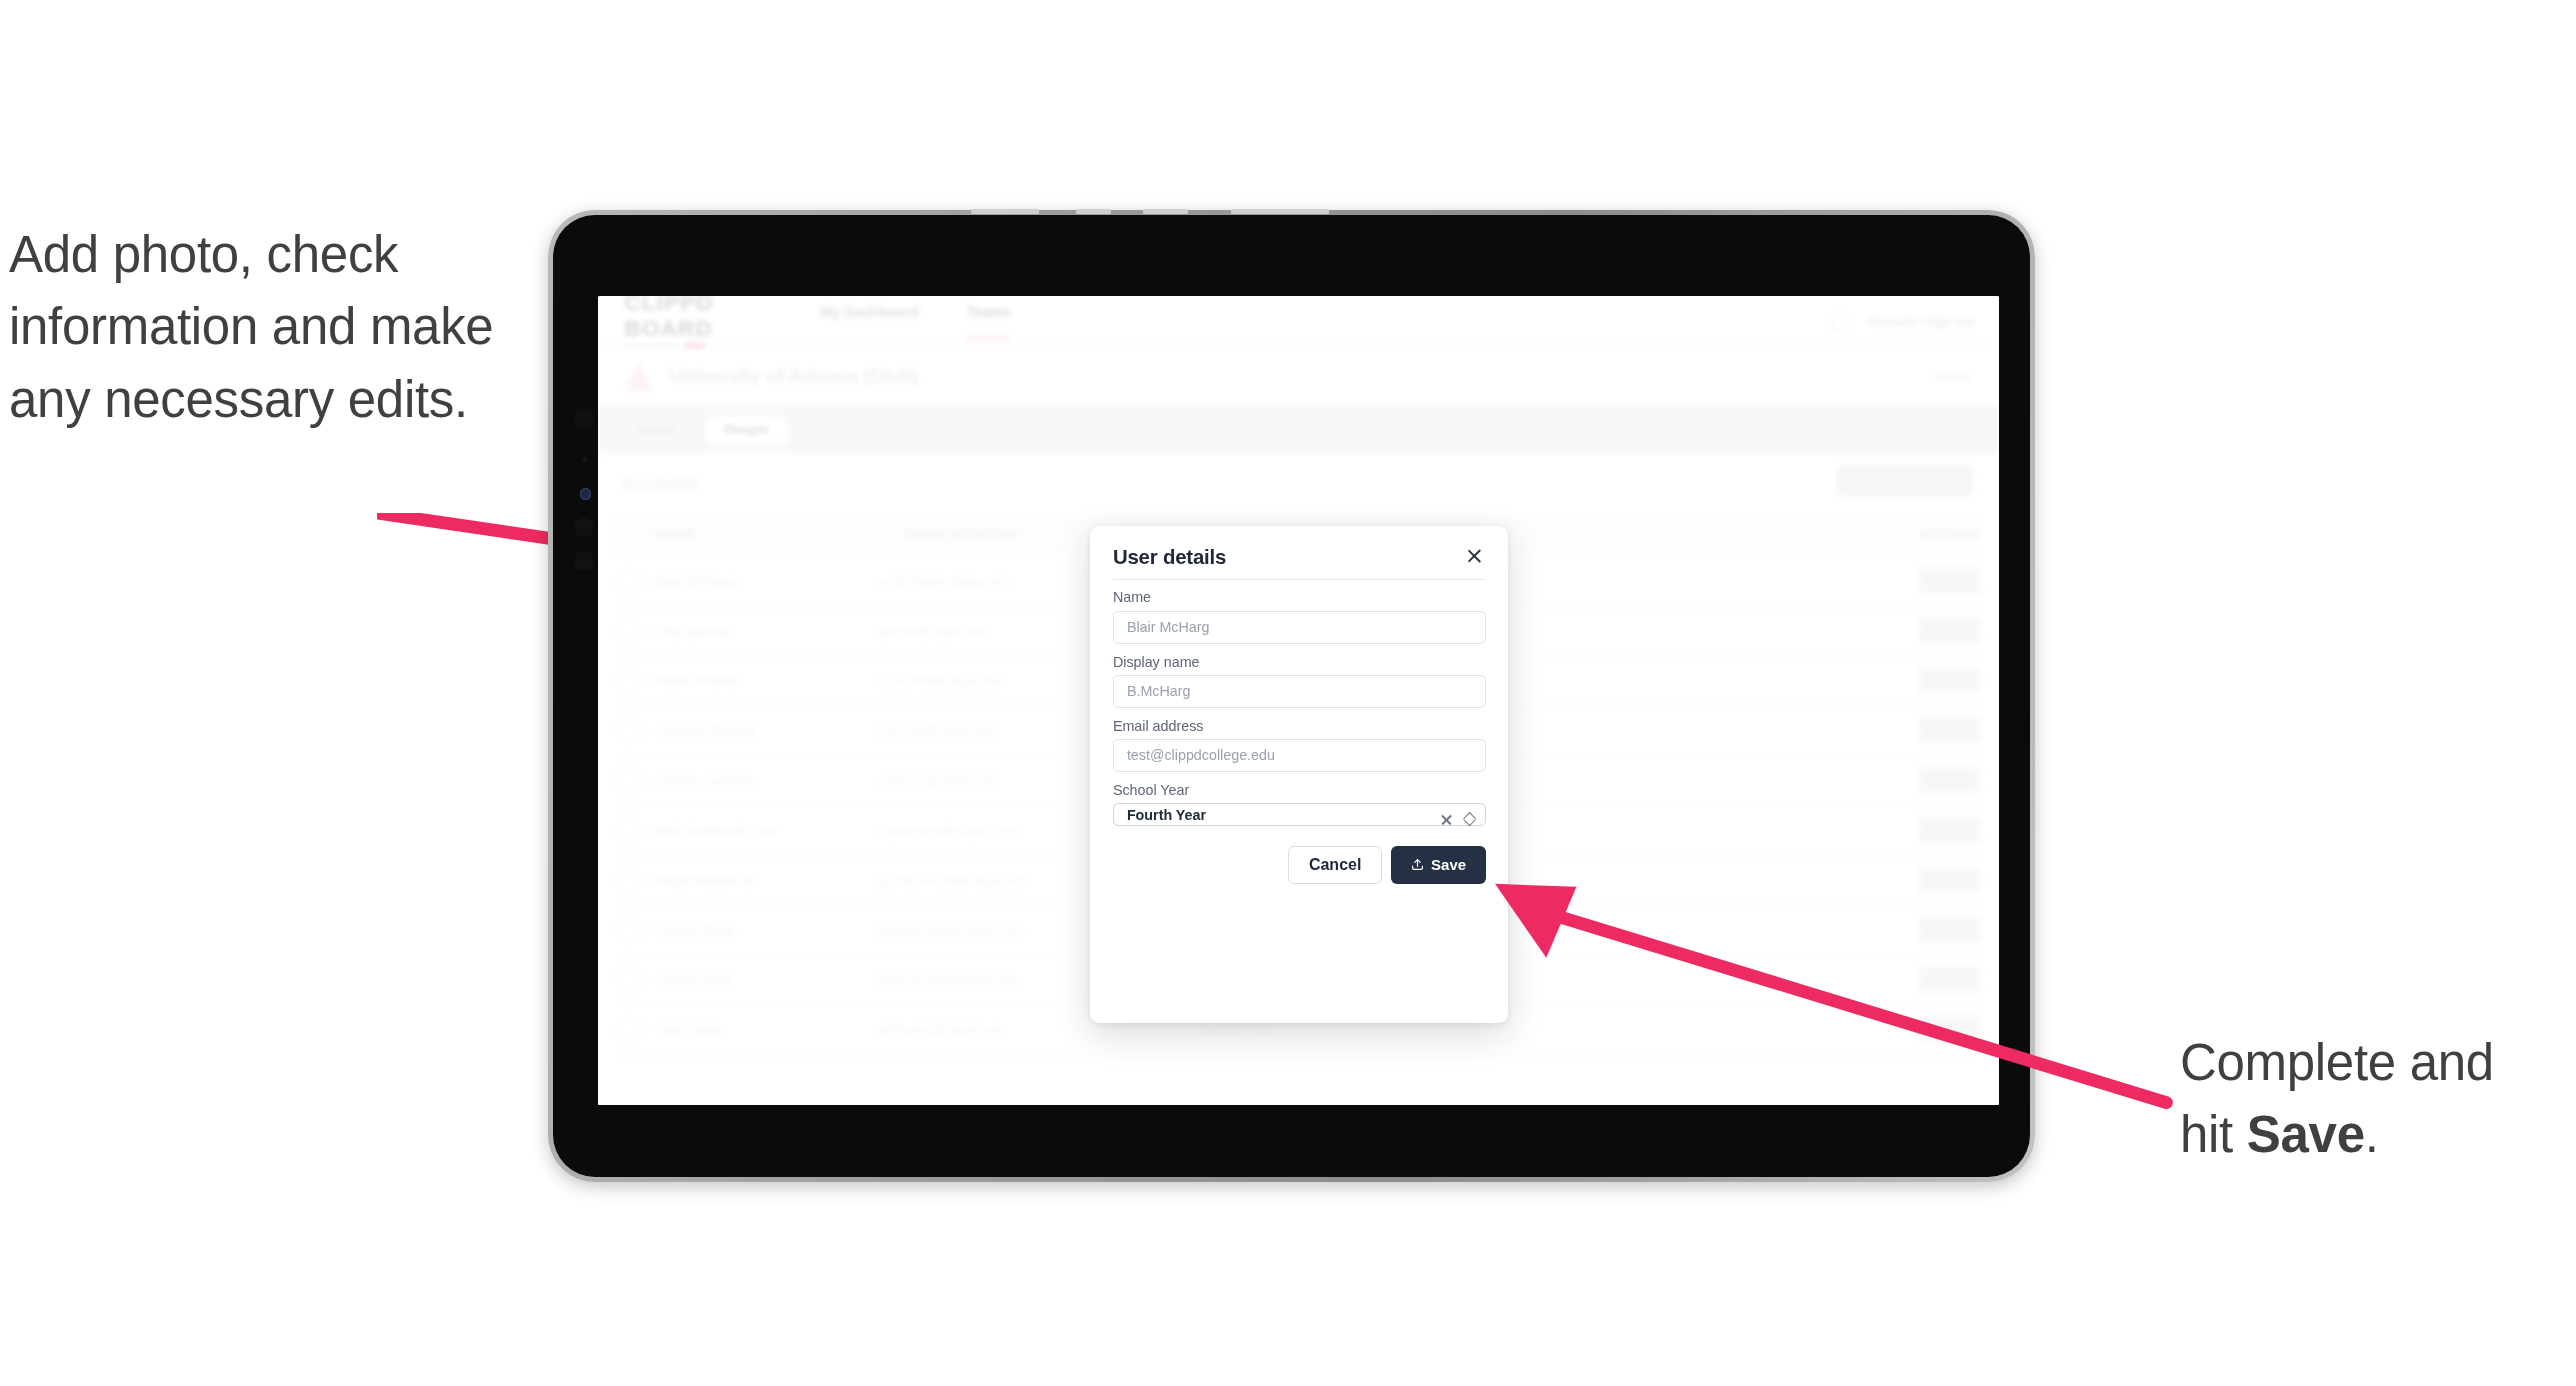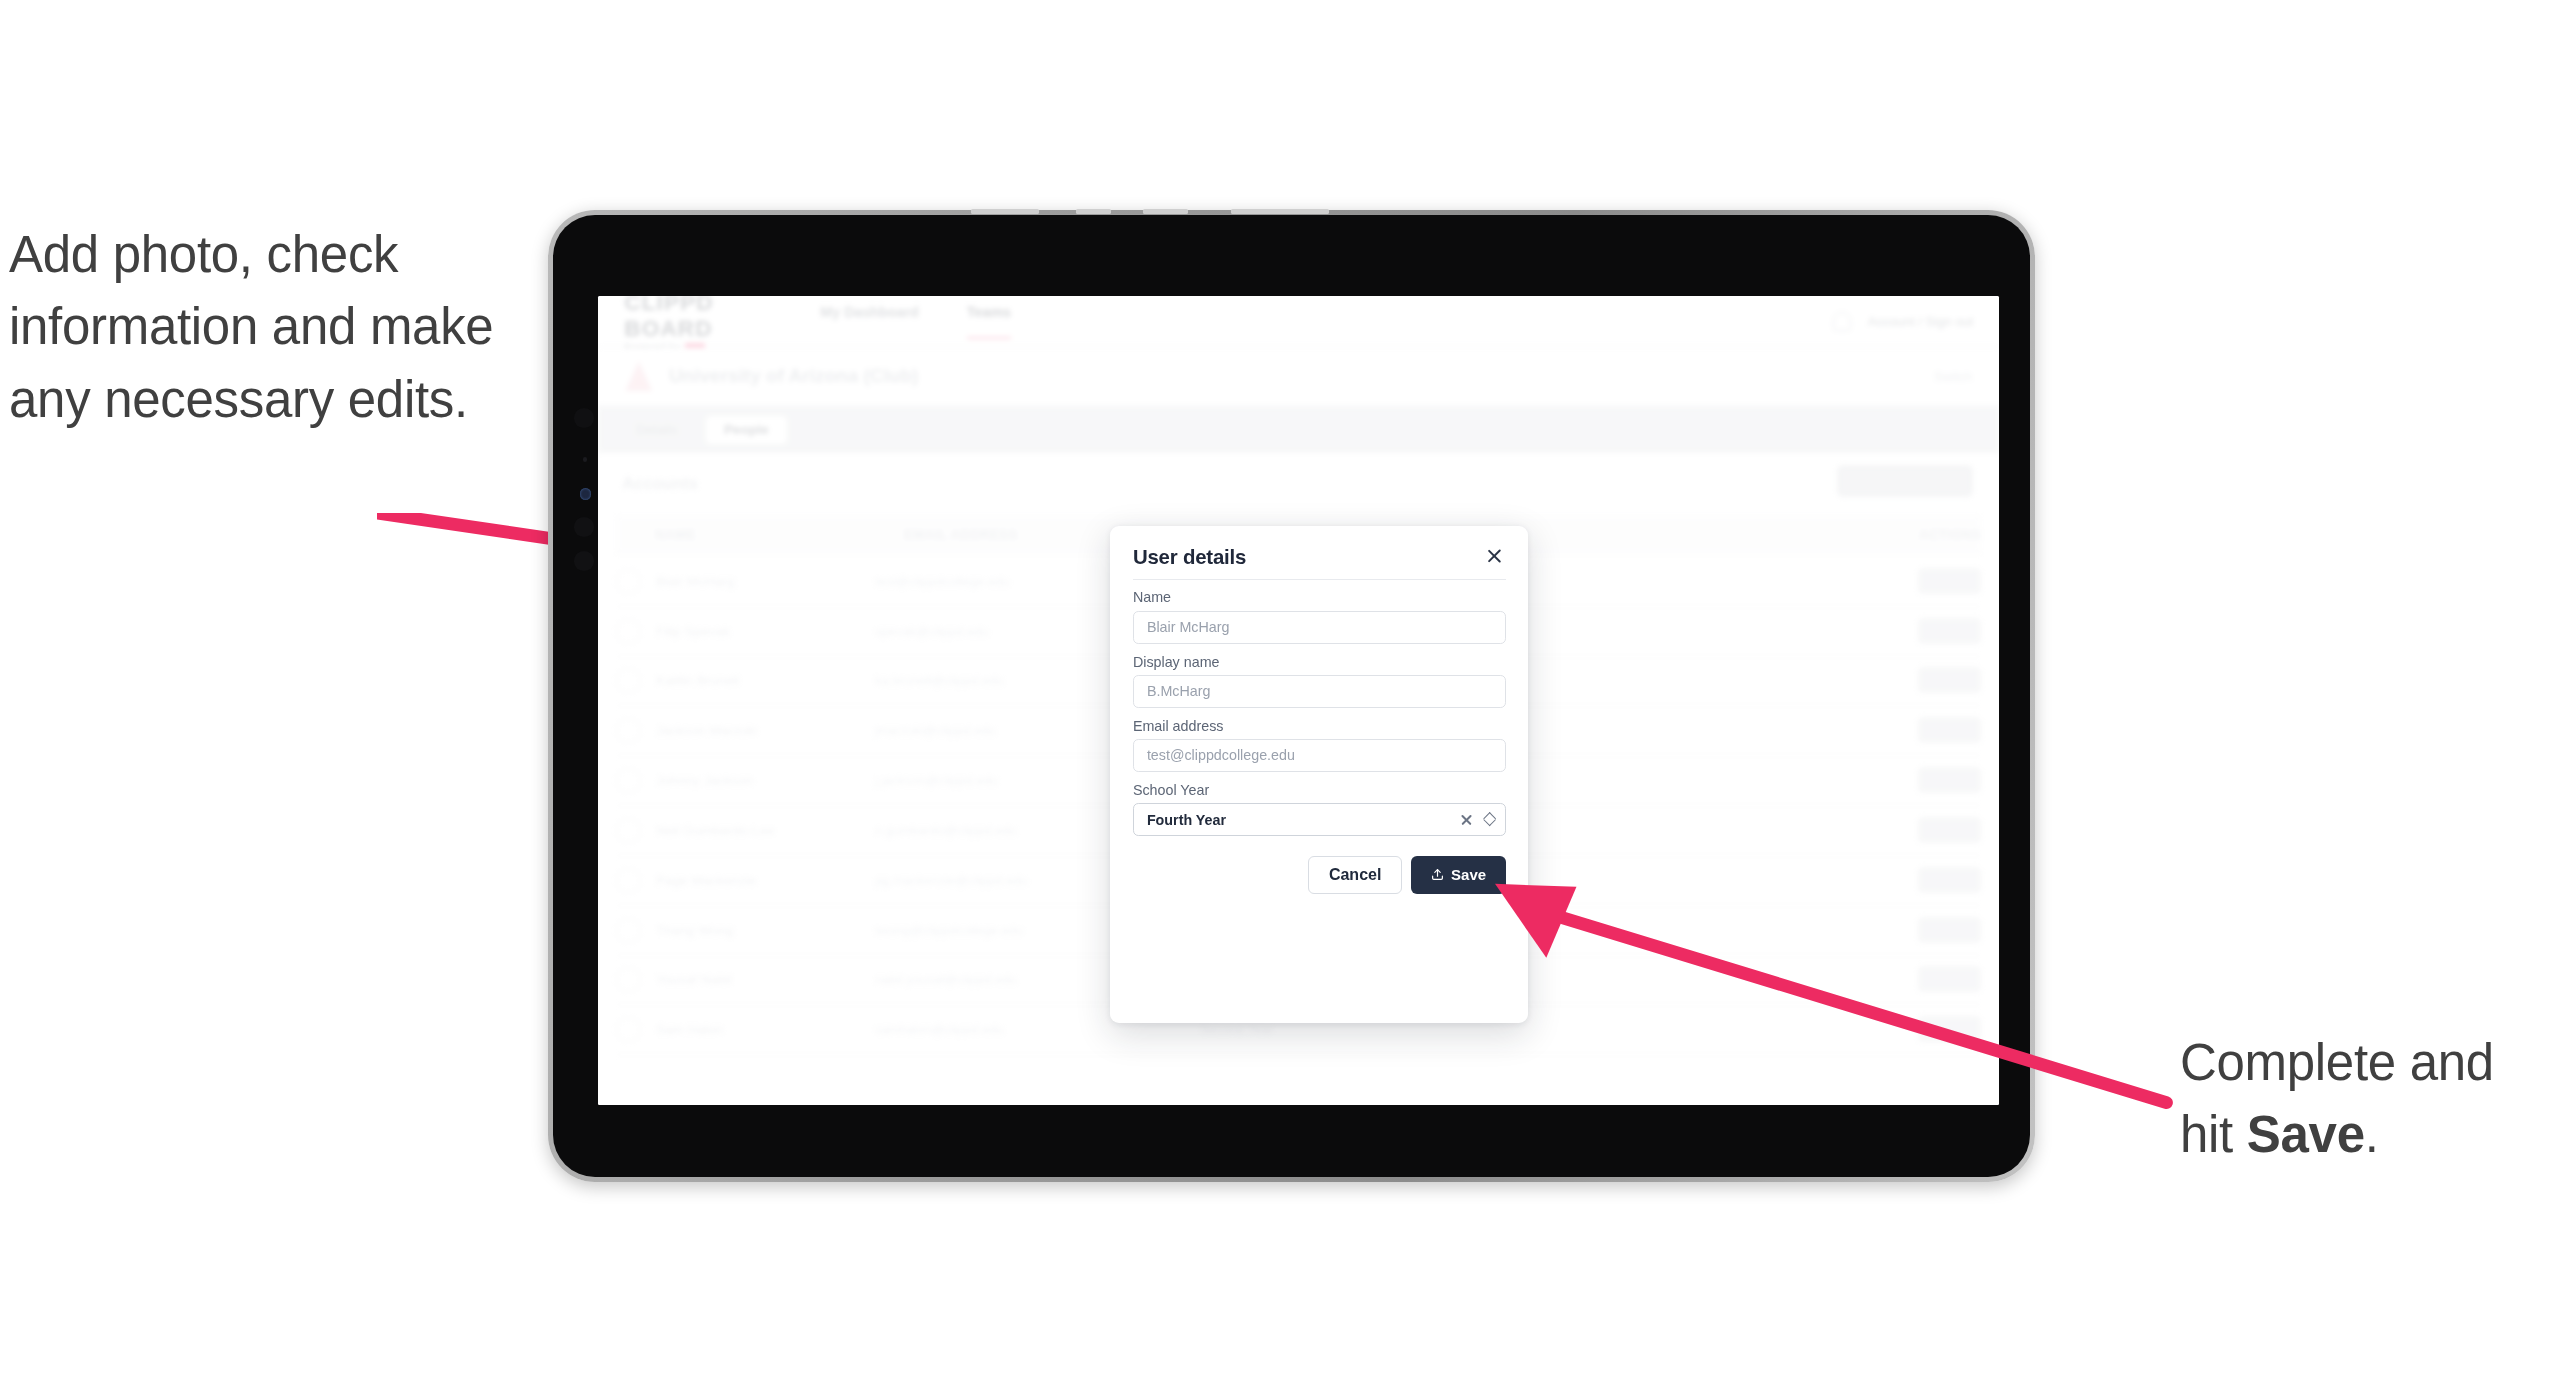--- a/index.html
+++ b/index.html
@@ -164,21 +164,21 @@
   .row .nm { font-size:13.6px; color:#c0c4cb; width:219px; }
   .row .em { font-size:13px; color:#c6cad1; width:325px; }
   .row .yr { font-size:13px; color:#c3c7ce; width:249px; }
   .row .edit { margin-left:auto; width:63px; height:26px; background:#d5d7dc; border-radius:5.3px; }
 
   
   #modal-scrim { position:absolute; inset:0; background: rgba(255,255,255,0.42); }
 
   #modal {
     position:absolute;
-    left: 512px;
+    left: 492px;
     top: 230px;
     width: 418px;
     height: 497px;
     background:#ffffff;
     border-radius: 9px;
     box-shadow: 0 10.6px 35px rgba(25,30,45,0.16), 0 1.5px 6px rgba(25,30,45,0.08);
     box-sizing: border-box;
     padding: 19.6px 22.6px 16.6px 22.6px;
   }
   .modal-header {
@@ -226,21 +226,21 @@
     height: 33px; border:0.8px solid #dfe2e7; border-radius:5.3px;
     padding: 0 13px; font-size:14.3px; color:#9aa1ad;
     font-family:"Liberation Sans", sans-serif; background:#fff;
     outline:none;
   }
   .field-input::placeholder { color:#9aa1ad; }
 
   .select-wrap { position:relative; }
   .select-box {
     width:100%; box-sizing:border-box;
-    height: 33px; border:0.8px solid #cfd4db; border-radius:5.3px;
+    height: 23px; border:0.8px solid #cfd4db; border-radius:5.3px;
     padding: 0 13px; font-size:14.3px; color:#222b3c; font-weight:600;
     display:flex; align-items:center; background:#fff;
   }
   .select-ctrls {
     position:absolute; right:10.6px; top:0; height:33px;
     display:flex; align-items:center; gap:12px;
   }
   .sel-clear { width:13px; height:13px; position:relative; cursor:pointer; }
   .sel-clear::before, .sel-clear::after {
     content:""; position:absolute; left:0; top:5.7px; width:13px; height:1.5px; background:#6b7484; border-radius:1.5px;

